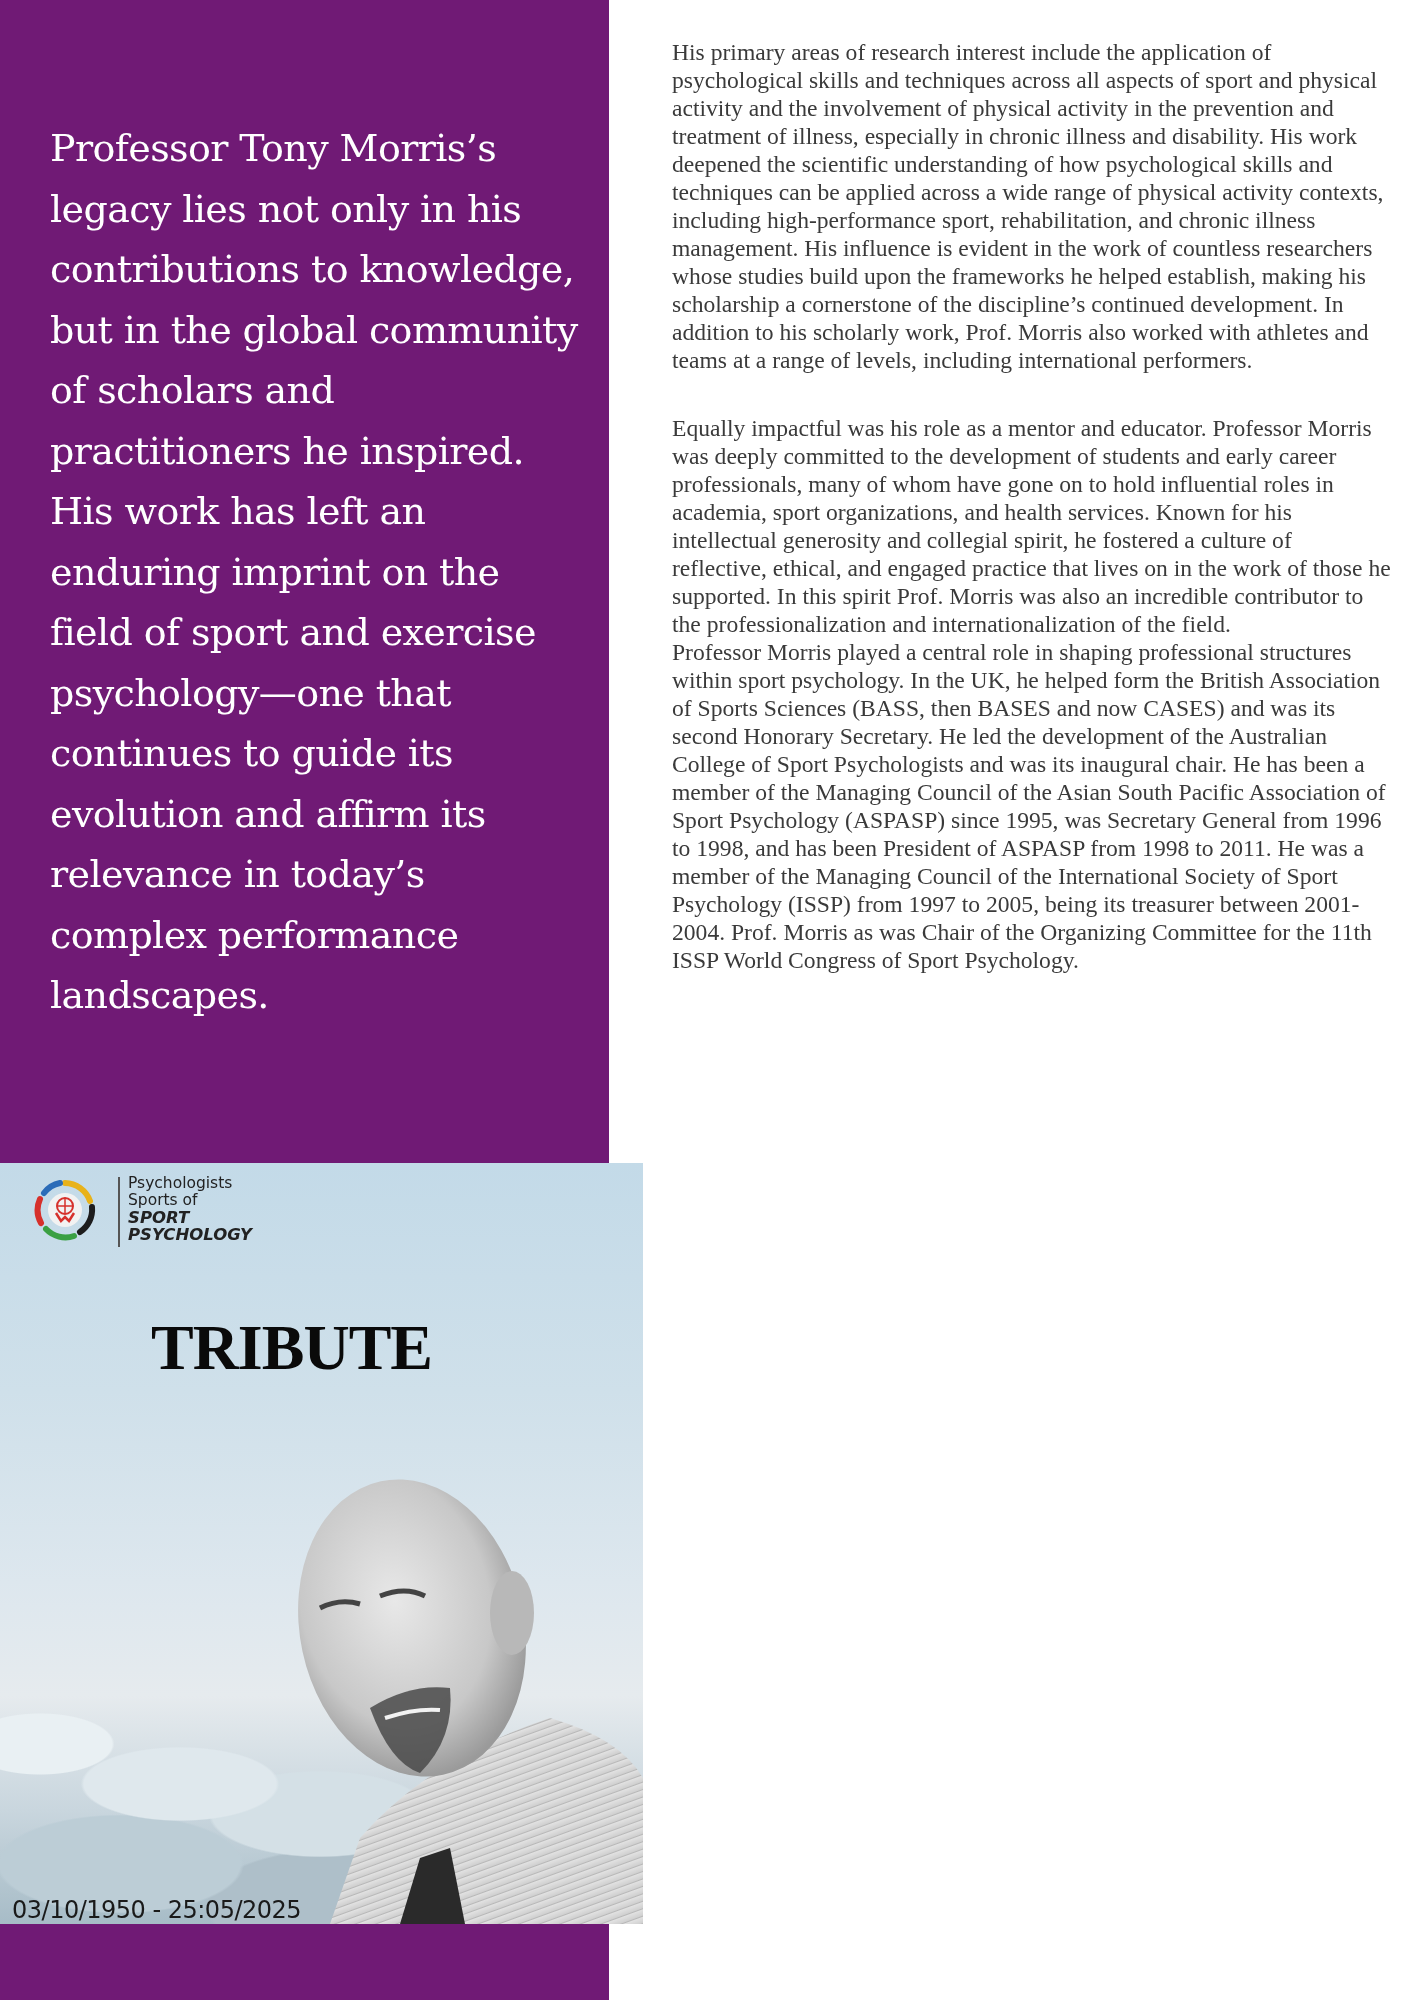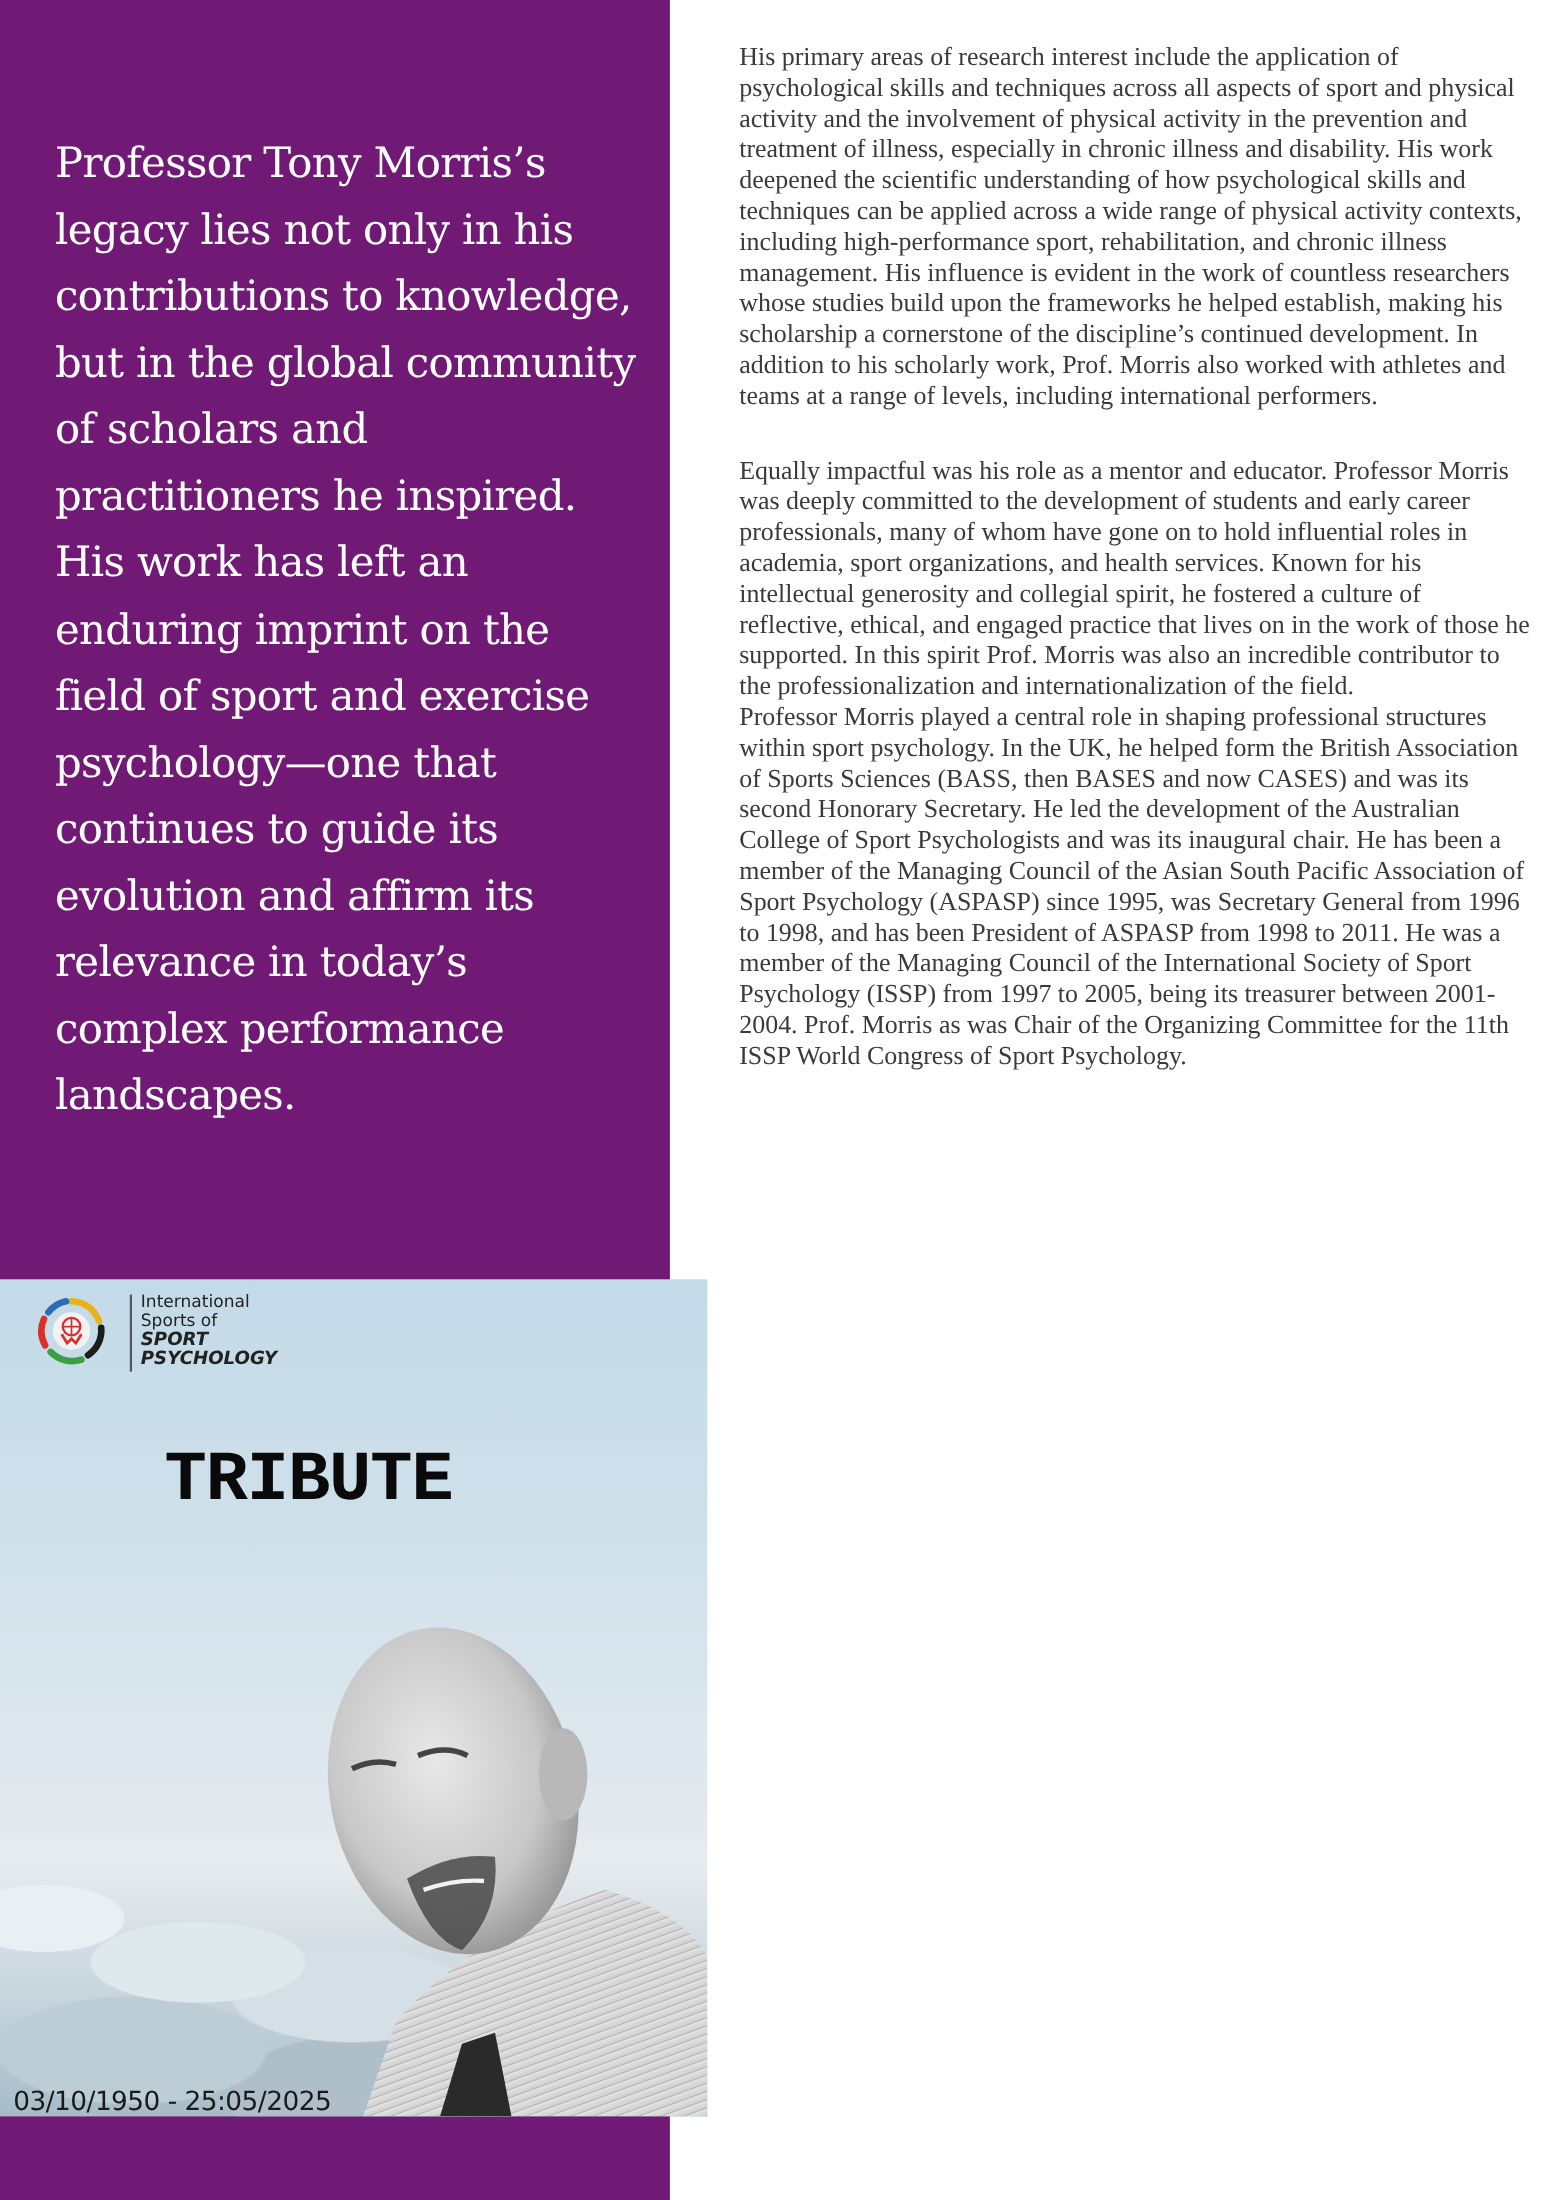--- a/index.html
+++ b/index.html
@@ -53,22 +53,22 @@
   .issp-text .b { font-weight: bold; font-style: italic; font-size: 16.5px; }
   .aspasp-logo { position: absolute; left: 430px; top: 0px; width: 210px; height: 110px; }
   .aspasp-word {
     position: absolute; left: 48px; top: 52px;
     font-family: "Liberation Sans", "DejaVu Sans", sans-serif;
     font-weight: bold; font-style: italic; font-size: 40px; color: #1c3aa6;
     letter-spacing: -1px;
   }
   .tribute-title {
     position: absolute; left: 0; width: 561px; top: 148px; text-align: center;
-    font-family: Liberation Mono, monospace;
-    font-weight: bold; font-size: 64px; color: #0a0a0a; letter-spacing: -1px;
+    font-family: Liberation Serif, serif;
+    font-weight: bold; font-size: 64px; color: #0a0a0a; letter-spacing: -1px; padding-left: 11px;
   }
   .portrait { position: absolute; left: 250px; top: 255px; width: 393px; height: 506px; }
   .name {
     position: absolute; left: 12px; top: 667px;
     font-family: "DejaVu Sans", "Liberation Sans", sans-serif;
     font-weight: bold; font-size: 55px; color: #0d0d0d; letter-spacing: -2px;
   }
   .dates {
     position: absolute; left: 12px; top: 733px;
     font-family: "DejaVu Sans", "Liberation Sans", sans-serif;
@@ -99,21 +99,21 @@
       <path d="M7 44 A27 27 0 0 1 6 20" fill="none" stroke="#d6302b" stroke-width="6" stroke-linecap="round"></path>
       <path d="M10 14 A27 27 0 0 1 26 4" fill="none" stroke="#2b6cb8" stroke-width="6" stroke-linecap="round"></path>
       <circle cx="31" cy="31" r="17" fill="#f2f2f2"></circle>
       <circle cx="31" cy="27" r="8" fill="none" stroke="#d6302b" stroke-width="2"></circle>
       <line x1="23" y1="27" x2="39" y2="27" stroke="#d6302b" stroke-width="1.5"></line>
       <line x1="31" y1="19" x2="31" y2="35" stroke="#d6302b" stroke-width="1.5"></line>
       <path d="M22 34 L27 42 L31 38 L35 42 L40 34" fill="none" stroke="#d6302b" stroke-width="2.5"></path>
     </svg>
     <div class="issp-divider"></div>
     <div class="issp-text">
-      <div>International</div>
+      <div>Psychologists</div>
       <div>Sports of</div>
       <div class="b">SPORT</div>
       <div class="b">PSYCHOLOGY</div>
     </div>
   </div>
 
 
   <div class="tribute-title">TRIBUTE</div>
 
   <svg class="portrait" viewBox="0 0 393 506">

